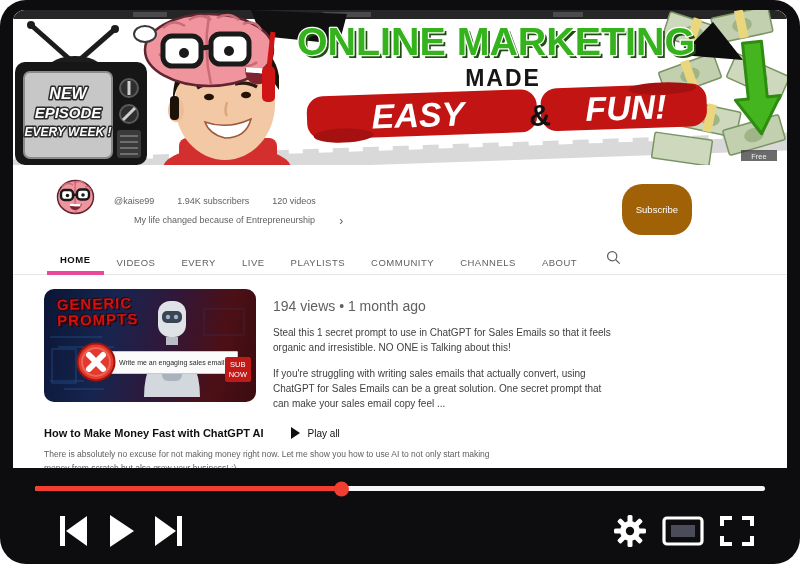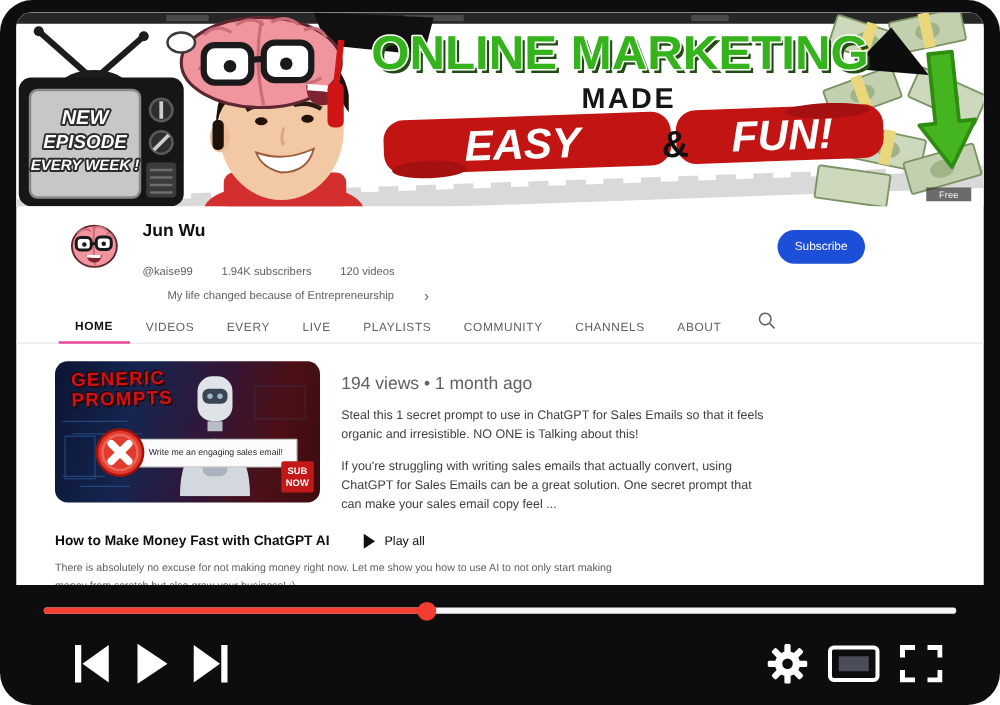--- a/index.html
+++ b/index.html
@@ -12,44 +12,44 @@
 
   
   .channel-header{display:flex;align-items:flex-start;height:80px;box-sizing:border-box;
     padding:9px 95px 0 41px;}
   .avatar{width:43px;height:43px;border-radius:50%;overflow:hidden;flex:none;background:#fff;}
   .channel-info{margin-left:17px;padding-top:2px;}
   .channel-name{font-size:14px;font-weight:bold;color:#0f0f0f;}
   .channel-meta{font-size:9px;color:#606060;margin-top:20px;display:flex;gap:23px;}
   .channel-tagline{font-size:9px;color:#606060;margin-top:9px;display:flex;align-items:flex-end;gap:24px;cursor:pointer;padding-left:20px;}
   .chev{font-size:12px;line-height:8px;color:#606060;}
-  .subscribe-btn{margin-left:auto;margin-top:10px;background:#1d4ed8;color:#fff;font-size:9.5px;
-    padding:8px 14px;border-radius:20px;border:none;font-family:inherit;cursor:pointer;}
+  .subscribe-btn{margin-left:auto;margin-top:10px;background:#a16207;color:#fff;font-size:9.5px;
+    padding:20px 14px;border-radius:20px;border:none;font-family:inherit;cursor:pointer;}
 
   
   .tabs{display:flex;align-items:flex-end;margin-top:6px;padding-left:34px;border-bottom:1px solid #e7e7e7;height:24px;box-sizing:border-box;}
   .tab{padding:6px 13px;font-size:9.5px;letter-spacing:.5px;color:#606060;cursor:pointer;}
-  .tab.active{color:#0f0f0f;border-bottom:2px solid #ec4899;margin-bottom:-1px;font-weight:bold;}
+  .tab.active{color:#0f0f0f;border-bottom:4px solid #ec4899;margin-bottom:-1px;font-weight:bold;}
   .search-tab{margin-left:16px;padding-bottom:5px;cursor:pointer;}
 
   
   .featured{display:flex;gap:17px;padding:14px 26px 0 31px;}
   .thumb{position:relative;width:212px;height:113px;border-radius:10px;overflow:hidden;flex:none;cursor:pointer;
     background:linear-gradient(103deg,#0b1535 0%,#16254f 30%,#31173a 56%,#4c1016 80%,#3b0c10 100%);}
   .thumb-lines{position:absolute;left:0;top:0;}
   .thumb-label{position:absolute;top:7px;left:13px;font-weight:bold;font-size:15px;line-height:1.06;
     color:#d11212;letter-spacing:1px;transform:rotate(-1.5deg);
     text-shadow:1.5px 1.5px 0 #2a050a,-1px -1px 0 #2a050a;}
   .robot{position:absolute;left:88px;top:8px;}
   .prompt-box{position:absolute;left:64px;top:62px;width:130px;height:23px;background:#fbfbfb;
     border:1px solid #c9c9c9;border-radius:1px;display:flex;align-items:center;padding-left:10px;
     font-size:7px;color:#2b2b2b;box-sizing:border-box;}
   .x-badge{position:absolute;left:32px;top:53px;}
-  .sub-badge{position:absolute;right:5px;bottom:8px;background:#c11818;color:#fff;font-size:7.5px;
-    font-weight:bold;line-height:1.25;padding:3px 4px;border-radius:2px;text-align:center;}
+  .sub-badge{position:absolute;right:5px;bottom:20px;background:#c11818;color:#fff;font-size:7.5px;
+    font-weight:normal;line-height:1.25;padding:3px 4px;border-radius:2px;text-align:center;}
   .featured-info{width:340px;padding-top:2px;}
   .video-title{font-size:11px;font-weight:bold;color:#0f0f0f;cursor:pointer;}
   .video-meta{font-size:14px;color:#606060;margin-top:7px;}
   .video-desc{font-size:10px;color:#404040;line-height:1.5;margin-top:11px;}
   .read-more{font-size:8px;font-weight:bold;color:#606060;margin-top:6px;letter-spacing:.4px;cursor:pointer;}
 
   
   .playlist{padding:16px 26px 0 31px;}
   .playlist-header{display:flex;align-items:center;}
   .playlist-title{font-size:11px;font-weight:bold;color:#0f0f0f;cursor:pointer;}
@@ -242,21 +242,20 @@
           <rect x="7" y="16" width="12" height="10" rx="3.5" fill="#ffffff" stroke="#1a1a1a" stroke-width="2.4"></rect>
           <rect x="23" y="15.5" width="12" height="10" rx="3.5" fill="#ffffff" stroke="#1a1a1a" stroke-width="2.4"></rect>
           <line x1="19" y1="21" x2="23" y2="20.8" stroke="#1a1a1a" stroke-width="2.4"></line>
           <circle cx="13.5" cy="21.5" r="1.8" fill="#1a1a1a"></circle>
             <circle cx="29" cy="21" r="1.8" fill="#1a1a1a"></circle>
           <path d="M15 30 q7 5 13 -0.5 q-1.5 7 -7.5 6.5 q-4.5 -0.5 -5.5 -6 Z" fill="#7e2430"></path>
           <rect x="15.5" y="30" width="11" height="2.2" fill="#ffffff" transform="rotate(3 21 31)"></rect>
         </svg>
       </div>
       <div class="channel-info">
-        <div class="channel-name">Jun Wu</div>
         <div class="channel-meta">
           <span>@kaise99</span>
           <span>1.94K subscribers</span>
           <span>120 videos</span>
         </div>
         <div class="channel-tagline">
           <span>My life changed because of Entrepreneurship</span>
           <span class="chev">›</span>
         </div>
       </div>

